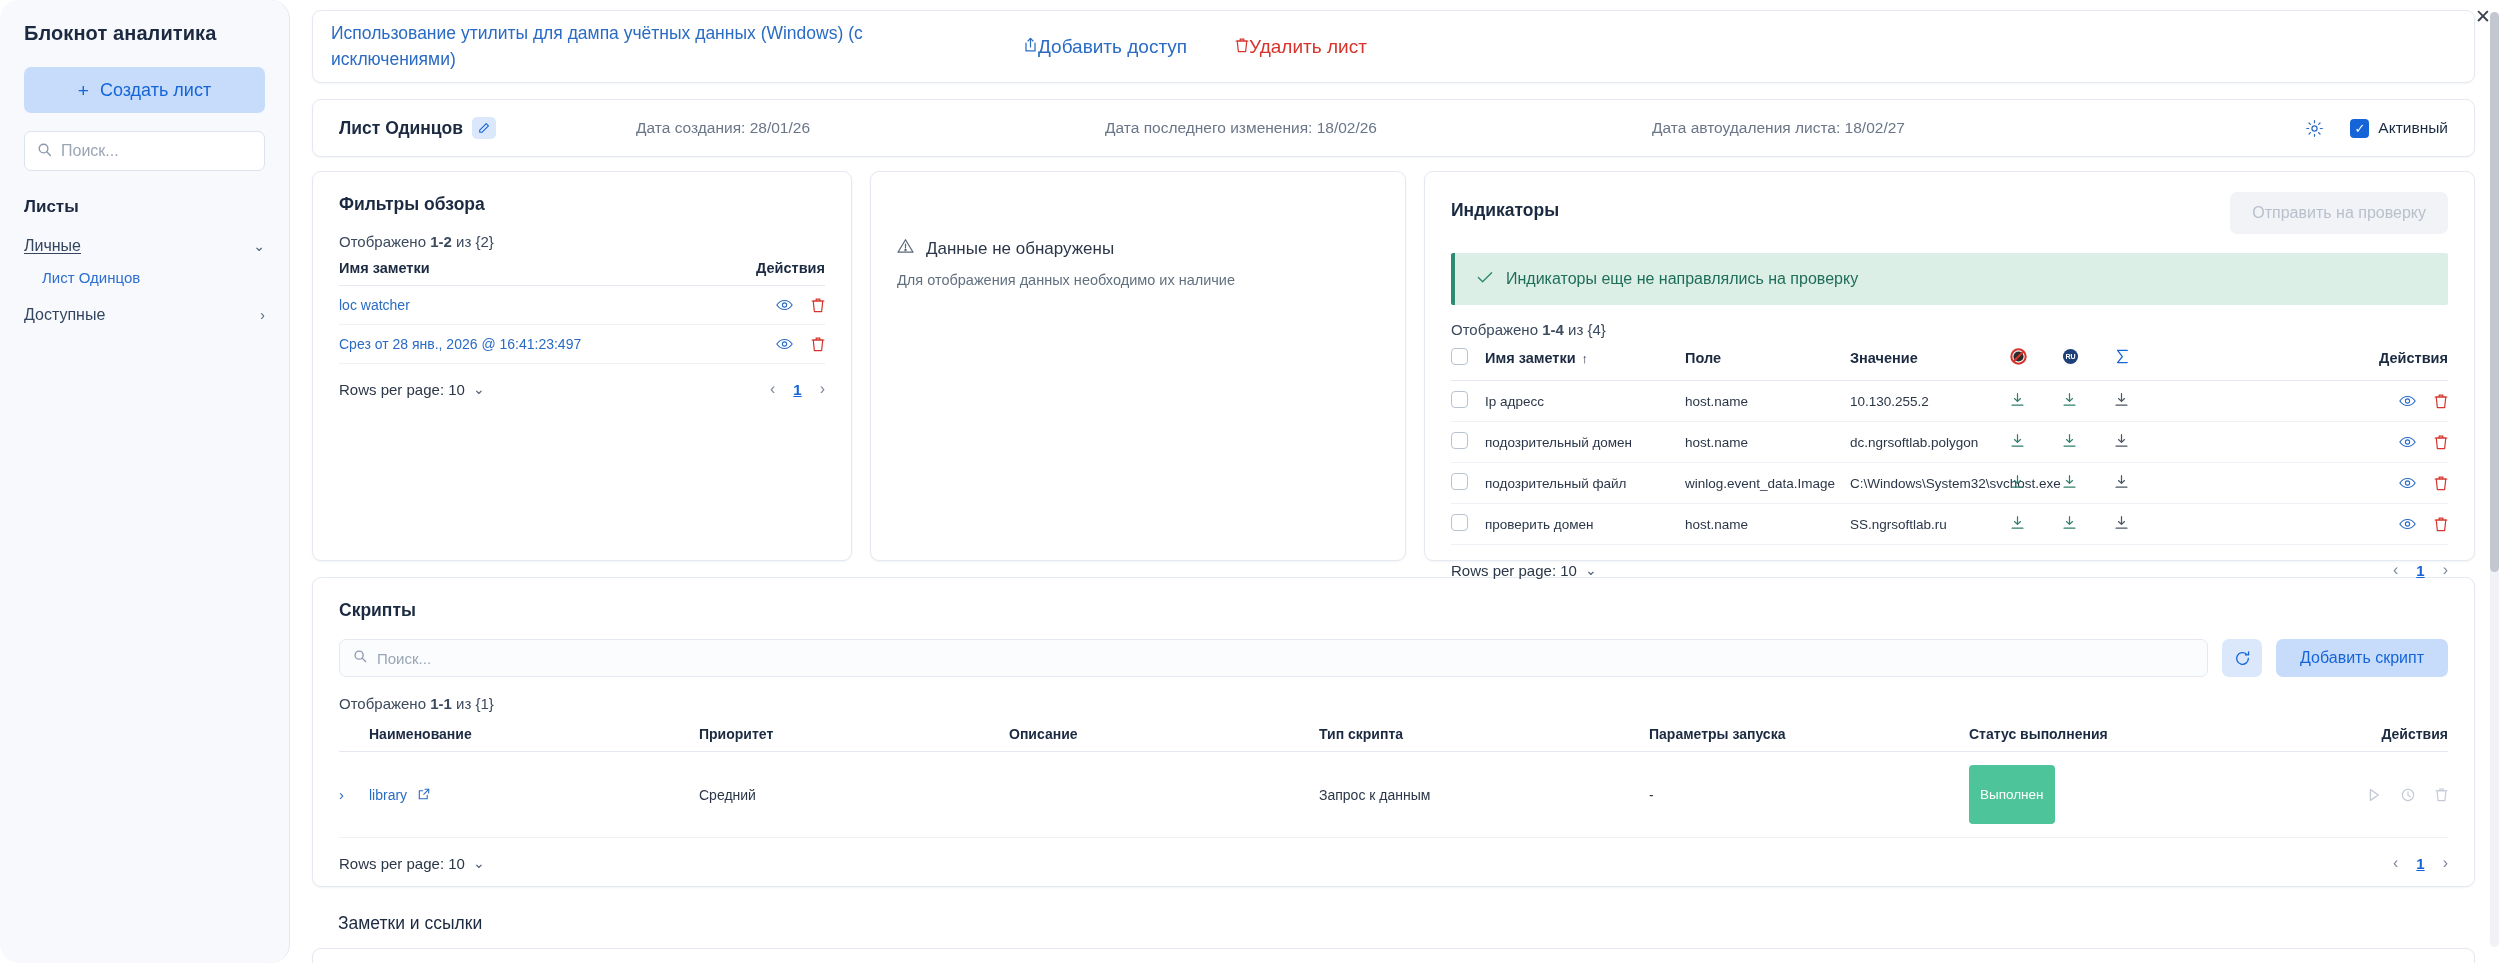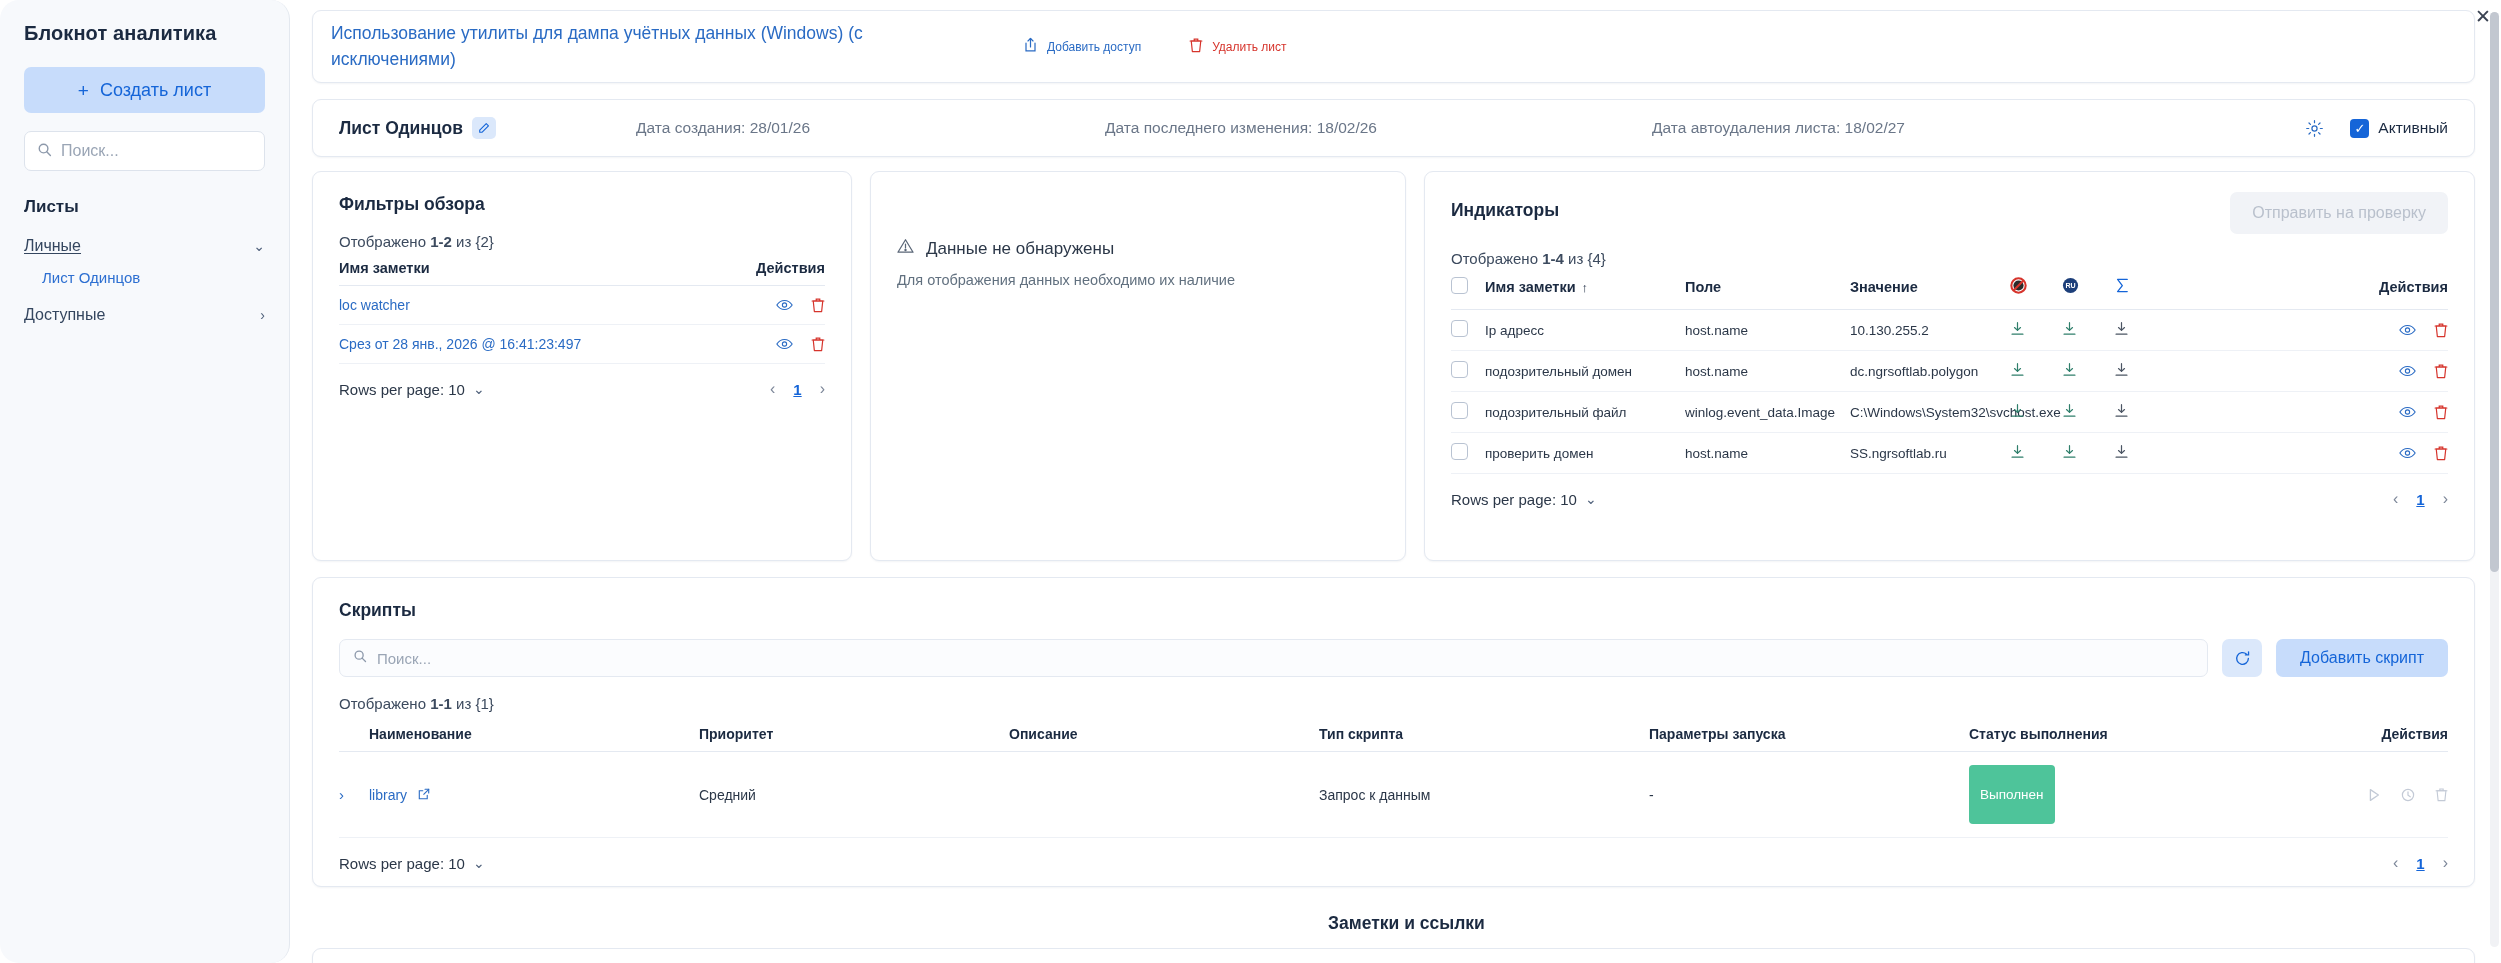--- a/index.html
+++ b/index.html
@@ -50,21 +50,21 @@
     background: #ffffff; border: 1px solid #e4e9f1; border-radius: 9px;
     box-shadow: 0 1px 2px rgba(25,45,80,.05);
   }
 
   
   .titlebar { margin: 10px 0 0 14px; height: 73px; display: flex; align-items: center; padding: 0 18px; }
   .titlebar .doc-title {
     color: #2a6bc4; font-size: 17.5px; line-height: 1.45; max-width: 580px; cursor: pointer;
   }
   .titlebar .acts { display: flex; align-items: center; gap: 48px; margin-left: 112px; }
-  .act { display: flex; align-items: center; gap: 9px; font-size: 12px; cursor: pointer; }
+  .act { display: flex; align-items: center; font-size: 19px; cursor: pointer; }
   .act.blue { color: #2a6bc4; }
   .act.red { color: #d6342c; }
 
   
   .infobar {
     margin: 16px 0 0 14px; height: 58px; display: flex; align-items: center; padding: 0 26px;
   }
   .sheet-name { font-size: 17.5px; font-weight: 700; color: #1b2a41; }
   .edit-pill {
     width: 24px; height: 22px; background: #dbe8fb; border-radius: 5px;
@@ -150,21 +150,21 @@
     height: 38px; padding: 0 24px; font-size: 16px; font-family: inherit; cursor: pointer;
   }
   .scripts-table th { font-size: 14px; padding-top: 14px; }
   .scripts-table td { font-size: 14px; padding: 13px 0; }
   .badge {
     display: inline-block; background: #4ec49a; color: #ffffff; font-size: 13.5px;
     padding: 22px 11px; border-radius: 4px;
   }
   .sc-acts { display: flex; justify-content: flex-end; gap: 20px; color: #c3cad6; }
 
-  .notes-title { font-size: 17.5px; font-weight: 700; color: #1b2a41; margin: 26px 0 0 40px; text-align: center; }
+  .notes-title { font-size: 17.5px; font-weight: 400; color: #1b2a41; margin: 26px 0 0 40px; }
   .notes-card { margin: 14px 0 0 14px; height: 70px; }
 
   
   .close-x { position: absolute; top: 7px; right: 10px; font-size: 19px; color: #3a4252; cursor: pointer; line-height: 1; }
   .vscroll { position: absolute; top: 12px; right: 2px; width: 9px; height: 935px; background: #f1f2f5; border-radius: 5px; }
   .vthumb { position: absolute; top: 0; left: 0; width: 9px; height: 560px; background: #c2c7d0; border-radius: 5px; }
 </style>
 </head>
 <body>
 
@@ -335,20 +335,28 @@
           <div class="empty-sub">Для отображения данных необходимо их наличие</div>
         </div>
       </div>
 
       <div class="card panel panel-ind">
         <div class="ind-head">
           <div class="panel-title" style="margin-top:8px">Индикаторы</div>
           <button class="send-btn">Отправить на проверку</button>
         </div>
 
+        <div class="banner">
+          <span>
+            <svg width="16" height="13" viewBox="0 0 16 13" fill="none" stroke="#2e8b73" stroke-width="1.4" stroke-linecap="round" stroke-linejoin="round">
+                <path d="M1.4 6.6 5.6 10.8 14.6 1.8"></path>
+              </svg>
+          </span>
+          <span>Индикаторы еще не направлялись на проверку</span>
+        </div>
 
         <div class="shown" style="margin-top:16px">
           <span>Отображено </span><b>1-4</b><span> из {4}</span>
         </div>
 
         <table class="ind-table">
           <thead>
               <tr>
             <th style="width:34px"><span class="cbx-sm"></span></th>
             <th style="width:200px"><span>Имя заметки</span><span class="sortarrow">↑</span></th>

